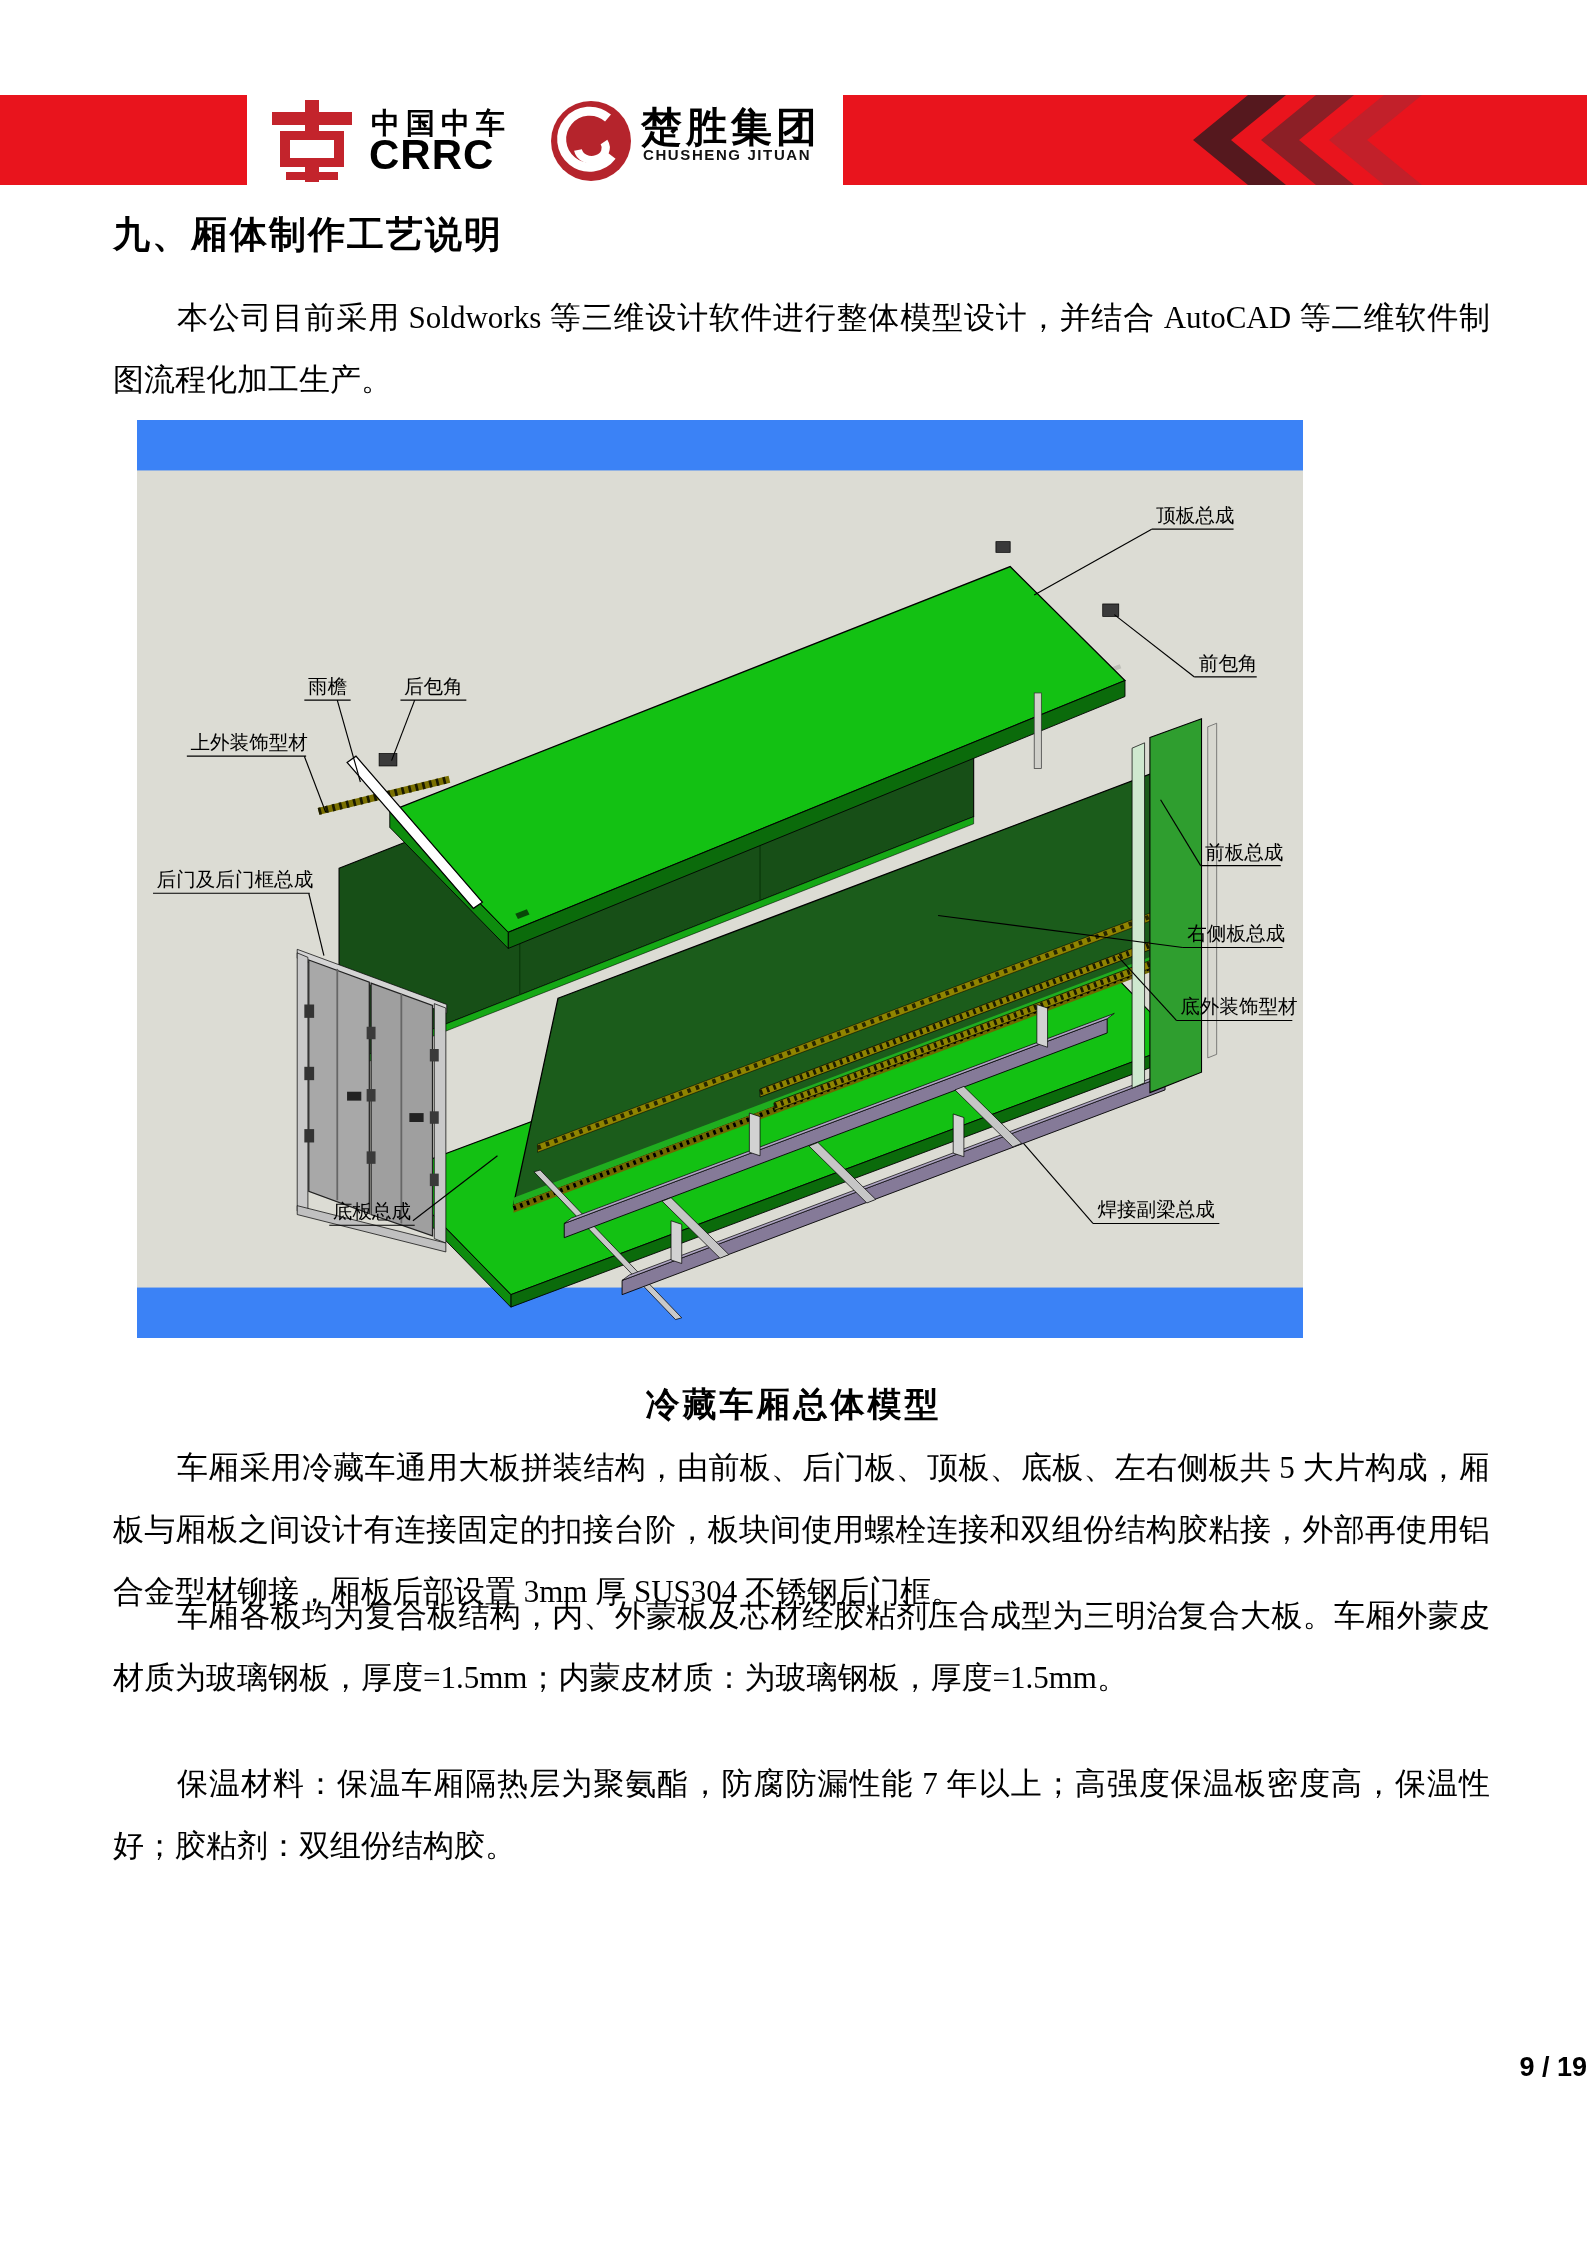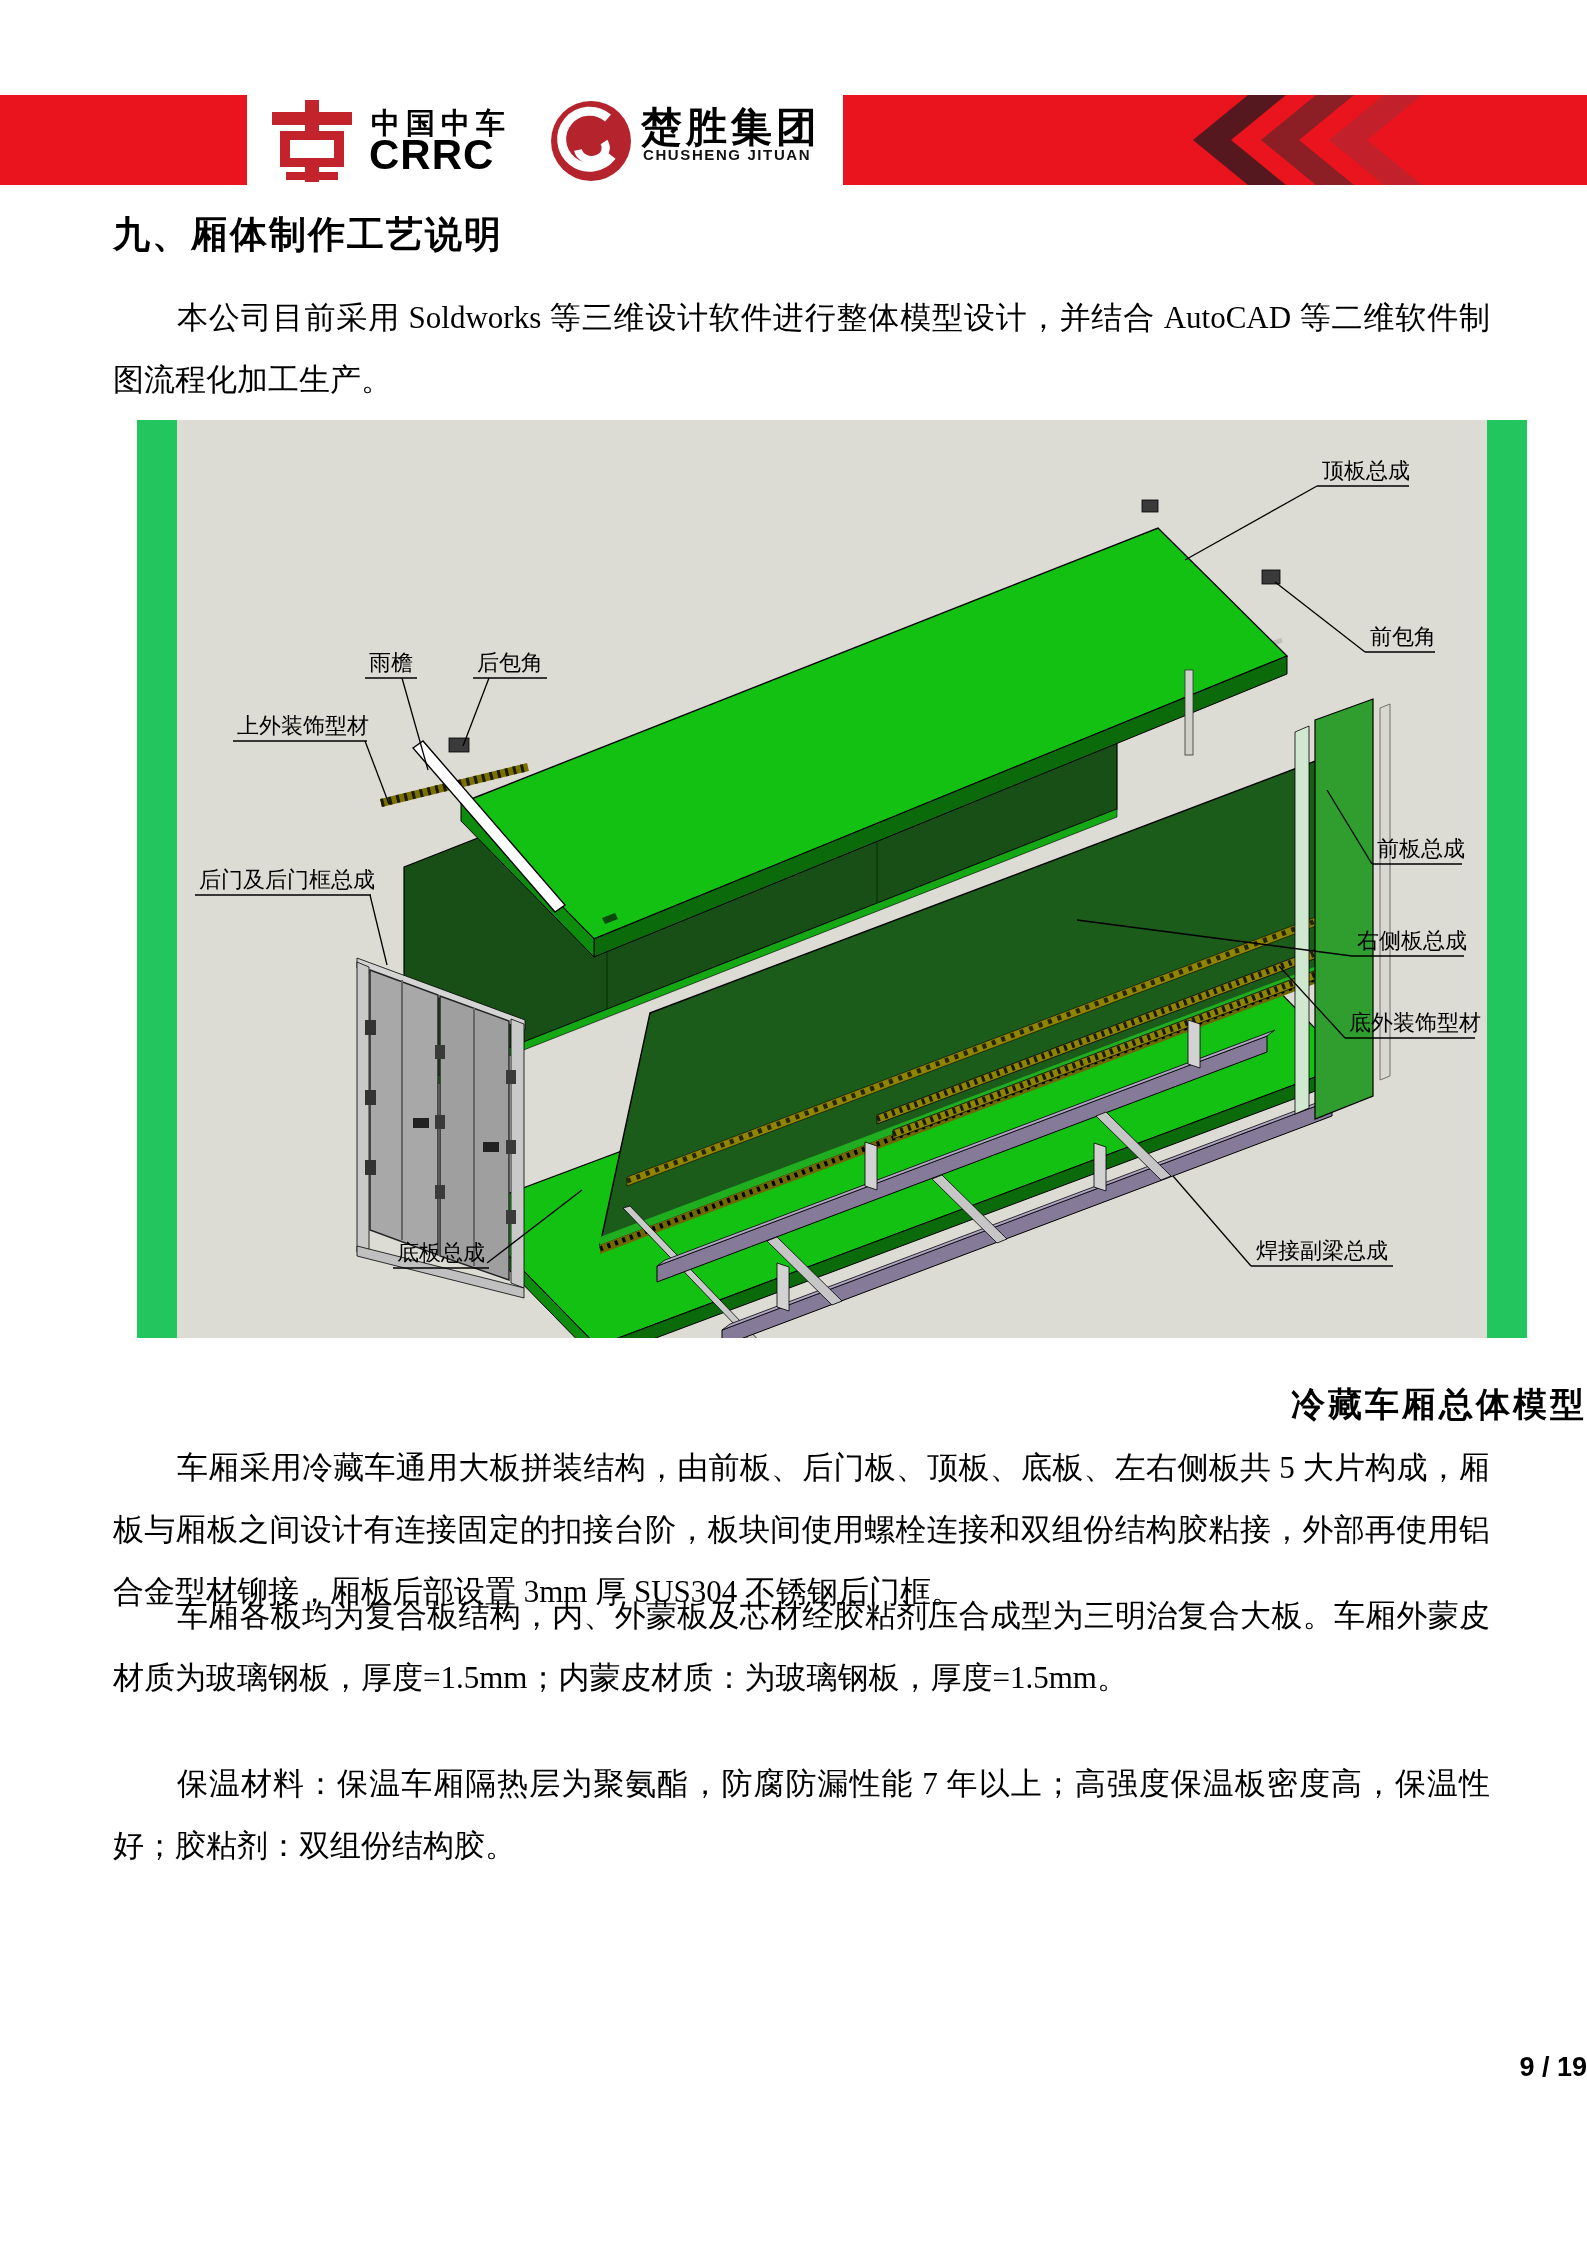--- a/index.html
+++ b/index.html
@@ -14,26 +14,26 @@
            letter-spacing:6px;font-family:"Liberation Sans",sans-serif;}
   .crrc-en{position:absolute;left:369px;top:131px;font-weight:900;font-size:42px;
            letter-spacing:1px;}
   .cs-cn{position:absolute;left:641px;top:100px;font-weight:700;font-size:41px;letter-spacing:4px;}
   .cs-en{position:absolute;left:643px;top:146px;font-weight:700;font-size:15px;letter-spacing:1.6px;color:#111;}
   
   .h1{position:absolute;left:113px;top:210px;font-size:37px;font-weight:700;
       letter-spacing:2px;font-family:"Liberation Sans",sans-serif;}
   .para{position:absolute;left:113px;width:1377px;font-family:"Liberation Serif","DejaVu Serif",serif;
         font-size:31px;line-height:62px;text-align:justify;text-indent:64px;}
-  .caption{position:absolute;left:0;width:1587px;top:1382px;text-align:right;font-weight:700;
+  .caption{position:absolute;left:0;width:1587px;top:1382px;text-align:center;font-weight:700;
            font-size:34px;letter-spacing:3px;font-family:"Liberation Serif","DejaVu Serif",serif;}
   .pagenum{position:absolute;left:0;width:1587px;top:2052px;text-align:right;
            font-weight:700;font-size:27px;}
   
-  .diagram{position:absolute;left:137px;top:420px;width:1390px;height:918px;background:#22c55e;}
+  .diagram{position:absolute;left:137px;top:420px;width:1166px;height:918px;background:#3b82f6;}
   .diagram svg{display:block;width:100%;height:100%;}
   .dlabel{font-family:"Liberation Serif","DejaVu Serif",serif;font-size:22px;fill:#000;}
 </style>
 </head>
 <body>
 
 <div class="band band-left"></div>
 <div class="band band-right">
   <svg width="744" height="90" viewBox="0 0 744 90">
     <polygon points="350,45 405,0 443,0 388,45 443,90 405,90" fill="#55181e"></polygon>

